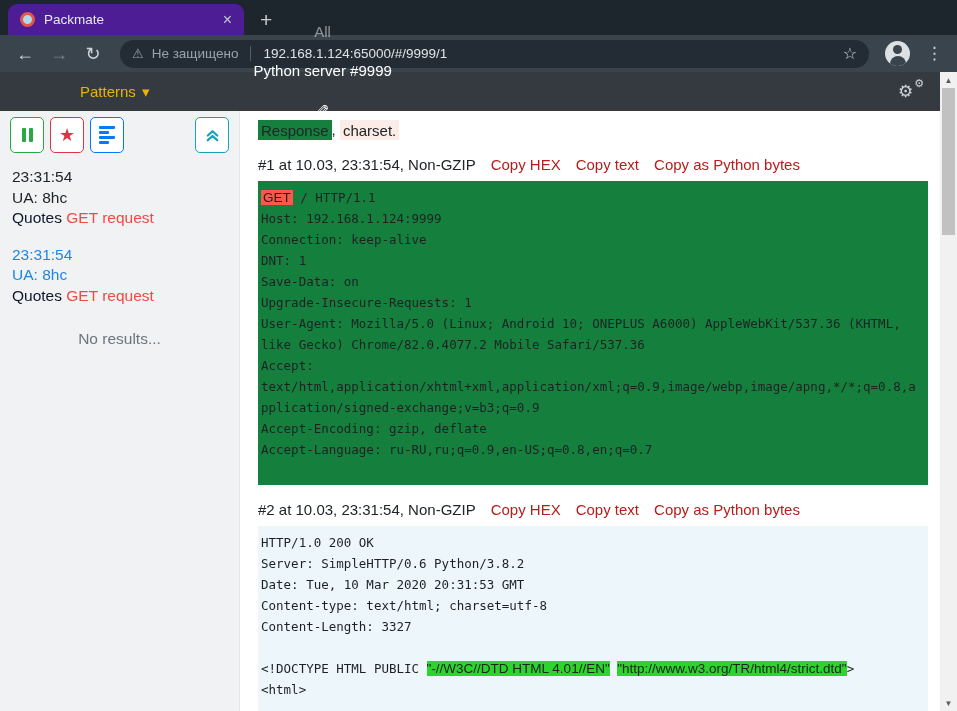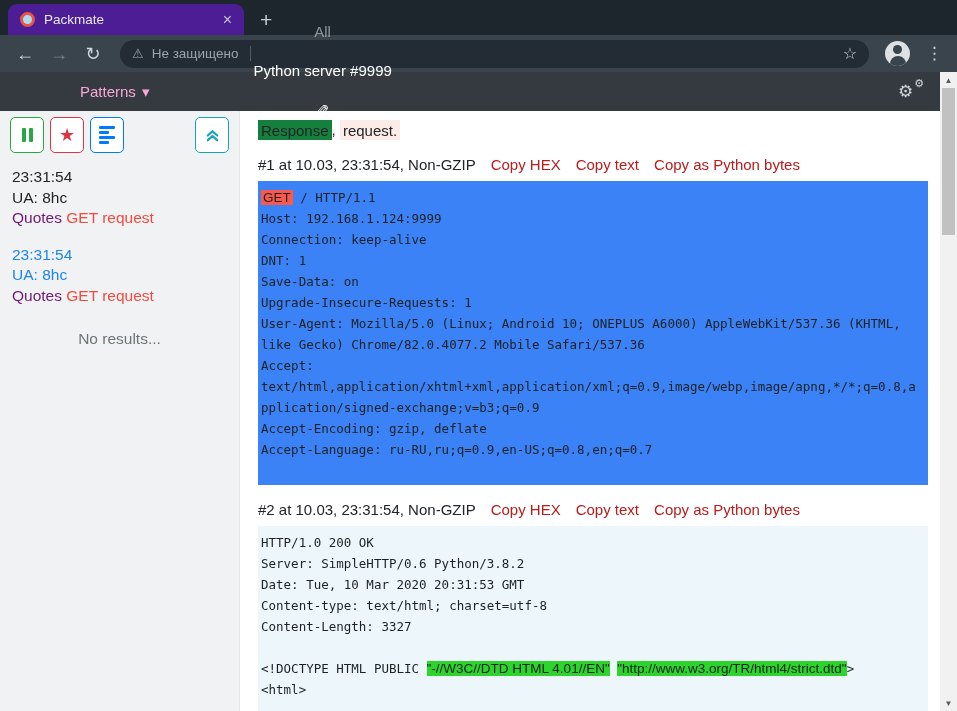--- a/index.html
+++ b/index.html
@@ -37,21 +37,21 @@
   .avatar::before { content:""; position:absolute; top:4px; left:8px; width:9px; height:9px; border-radius:50%; background:#39444d; }
   .avatar::after  { content:""; position:absolute; top:15px; left:4.5px; width:16px; height:10px; border-radius:8px 8px 0 0; background:#39444d; }
   .menu-dots { color:#ced4d9; font-size:17px; margin:0 2px 0 8px; }
 
   
   .app { position:absolute; top:72px; left:0; width:940px; height:639px; }
   .app-navbar {
     height:39px; background:#343a40; display:flex; align-items:center;
     color:#fff; font-size:15px;
   }
-  .patterns { margin-left:80px; display:flex; align-items:center; gap:6px; color:#f9a8d4; }
+  .patterns { margin-left:80px; display:flex; align-items:center; gap:6px; color:#eab308; }
   .nav-tabs { margin-left:104px; display:flex; align-items:center; gap:22px;flex-direction:column; }
   .tab-all { color:rgba(255,255,255,0.5); }
   .tab-current { color:#fff; }
   .edit-ico { color:#fff; font-size:17px; transform:scaleX(-1); }
   .add-ico {
     width:17px; height:17px; border-radius:50%; background:#fff; color:#343a40;
     font-size:15px; font-weight:bold; display:flex; align-items:center; justify-content:center; line-height:1;
   }
   .gears { margin-left:auto; margin-right:16px; position:relative; color:#cfd3d7; font-size:17px; width:26px; }
   .gear-small { position:absolute; top:-4px; right:0; font-size:11px; }
@@ -77,37 +77,37 @@
   .lines-ico i:nth-child(odd) { width:16px; }
   .lines-ico i:nth-child(even) { width:10px; }
   .sbtn-collapse { border-color:#17a2b8; margin-left:auto; }
 
   .side-list { padding:14px 12px 0 12px; font-size:15.5px; }
   .side-item { line-height:20.5px; margin-bottom:16px; color:#212529; }
   .side-item.item-highlighted .s-title,
   .side-item.item-highlighted .s-time,
   .side-item.item-highlighted .s-ua { color:#1d86e8; }
   .s-star { color:#dc3545; font-size:17px; margin-right:4px; }
-  .s-tags .tag-quotes { color:#701a75;margin-top:40px; }
+  .s-tags .tag-quotes { color:#0f172a;margin-top:40px; }
   .s-tags .tag-type { color:#f04a41; }
   .no-results { text-align:center; color:#6c757d; margin-top:24px; font-size:15.5px; }
 
   .main { flex:1; padding:9px 12px 0 18px; background:#fff; overflow:hidden; }
   .matches-line { font-size:15px; color:#212529; line-height:20px; }
   .matches-line .hl { padding:1.5px 3px; }
 
   .packet { margin-top:16px; }
   .packet-header { display:flex; align-items:baseline; gap:15px; font-size:15px; color:#212529; margin-bottom:8px; }
   .copy-link { color:#b91c1c; }
   .packet-body {
     font-family:"DejaVu Sans Mono", monospace; font-size:12.5px; line-height:21px;
     color:#1d2124; white-space:pre-wrap; overflow-wrap:break-word;
     padding:6px 10px 25px 3px; width:670px;
   }
-  .body-request  { background:#3b82f6; }
+  .body-request  { background:#15803d; }
   .body-response { background:#edf7fb; }
   .packet-body .hl { font-family:"Liberation Sans", sans-serif; font-size:13.5px; }
   .hl-red   { background:#f9584b; padding:0 2px; }
   .hl-green { background:#2cd42c; }
   .hl-blue  { background:#15803d; }
   .hl-pink  { background:#fcece7; }
 
   
   .scrollbar { position:absolute; top:72px; right:0; width:17px; height:639px; background:#f1f1f1; }
   .scroll-btn { height:16px; display:flex; align-items:center; justify-content:center; color:#565a5e; font-size:8px; }
@@ -127,20 +127,21 @@
 </div>
 
 <div class="toolbar-row">
   <span class="nav-ico">←</span>
   <span class="nav-ico disabled">→</span>
   <span class="nav-ico">↻</span>
   <div class="omnibox">
     <span class="omni-warn">⚠</span>
     <span>Не защищено</span>
     <span class="omni-sep"></span>
+    <span class="omni-url">192.168.1.124:65000/#/9999/1</span>
     <span class="omni-star">☆</span>
   </div>
   <span class="avatar"></span>
   <span class="menu-dots">⋮</span>
 </div>
 
 <div class="app">
   <div class="app-navbar">
     <span class="patterns">
       <span>Patterns</span>
@@ -203,21 +204,21 @@
             <span class="tag-quotes">Quotes</span>
             <span class="tag-type">GET request</span>
           </div>
         </div>
 
         <div class="no-results">No results...</div>
       </div>
     </div>
 
     <div class="main">
-      <div class="matches-line"><span class="hl hl-blue">Response</span><span>, </span><span class="hl hl-pink">request.</span></div>
+      <div class="matches-line"><span class="hl hl-blue">Response</span><span>, </span><span class="hl hl-pink">charset.</span></div>
 
       <div class="packet">
         <div class="packet-header">
           <span>#1 at 10.03, 23:31:54, Non-GZIP</span>
           <span class="copy-link">Copy HEX</span>
           <span class="copy-link">Copy text</span>
           <span class="copy-link">Copy as Python bytes</span>
         </div>
         <div class="packet-body body-request"><span class="hl hl-red">GET</span><span> / HTTP/1.1
 Host: 192.168.1.124:9999

